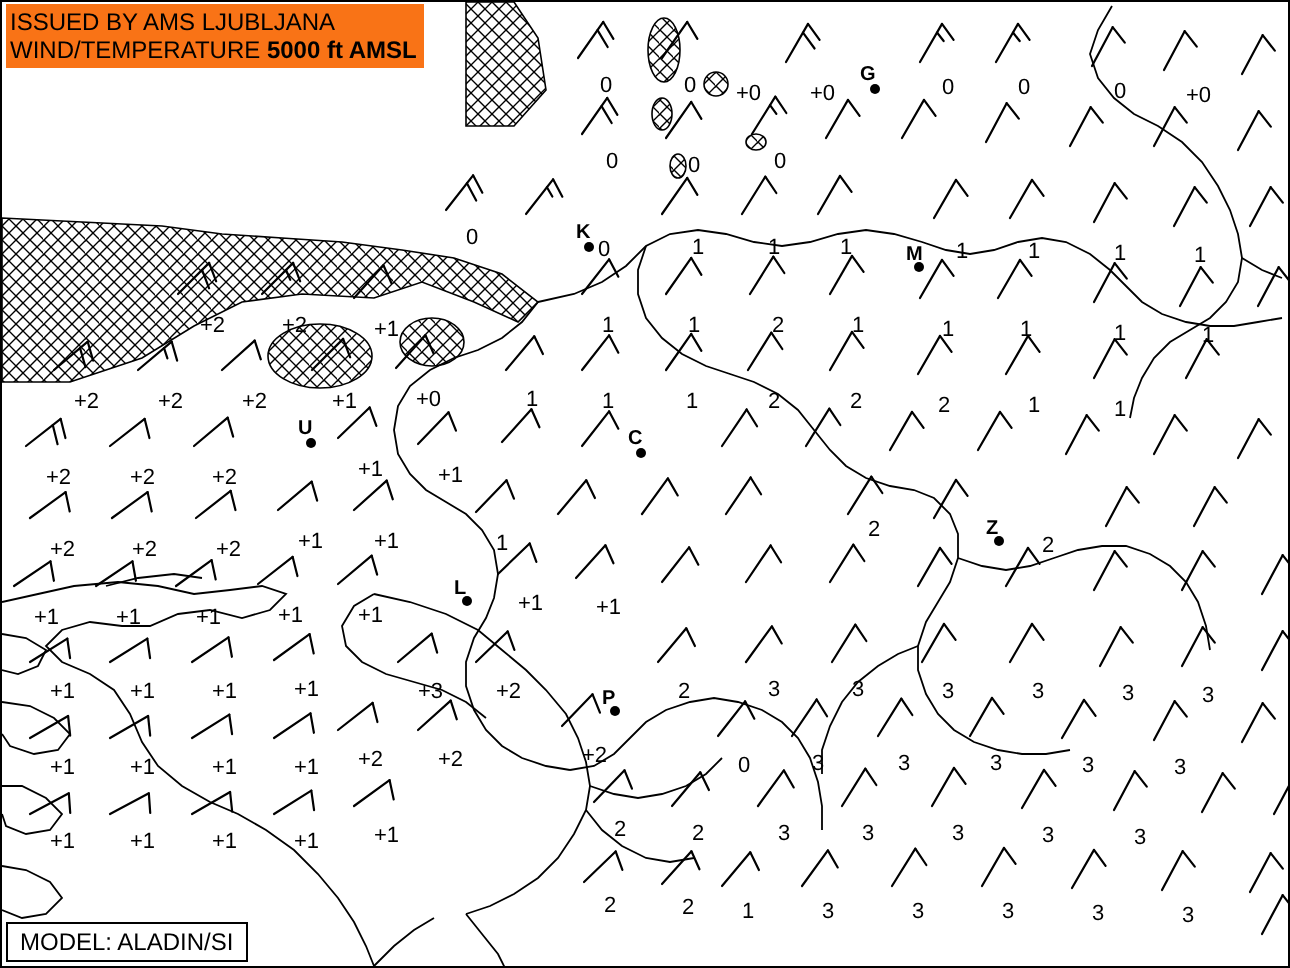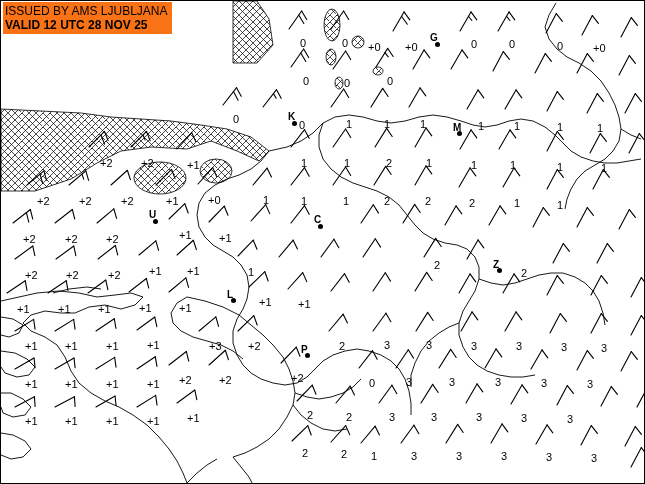--- a/index.html
+++ b/index.html
@@ -899,17 +899,18 @@
       <div class="stn-label" style="left: 492px; top: 258px;">Z</div>
       <div class="stn-dot" style="left: 496px; top: 267px;"></div>
       <div class="stn-label" style="left: 226px; top: 288px;">L</div>
       <div class="stn-dot" style="left: 230px; top: 297px;"></div>
       <div class="stn-label" style="left: 300px; top: 343px;">P</div>
       <div class="stn-dot" style="left: 304px; top: 352px;"></div>
     </div>
 
   <div class="header-block">
     <div class="ln">ISSUED BY AMS LJUBLJANA</div>
-    <div class="ln b">VALID 12 UTC 28 NOV 25</div>
+    <div class="ln"><span>WIND/TEMPERATURE </span><span class="b">5000 ft AMSL</span></div>
   </div>
 
+  <div class="model-block">MODEL: ALADIN/SI</div>
 
 </div>
 
 </body></html>

